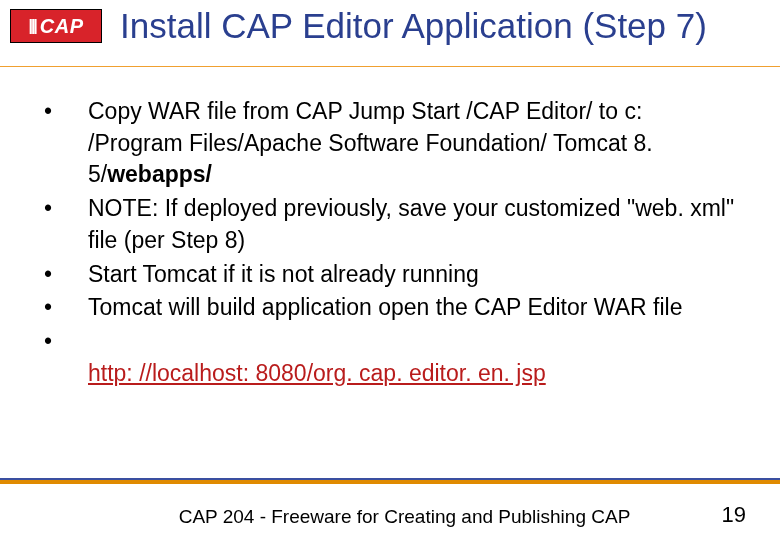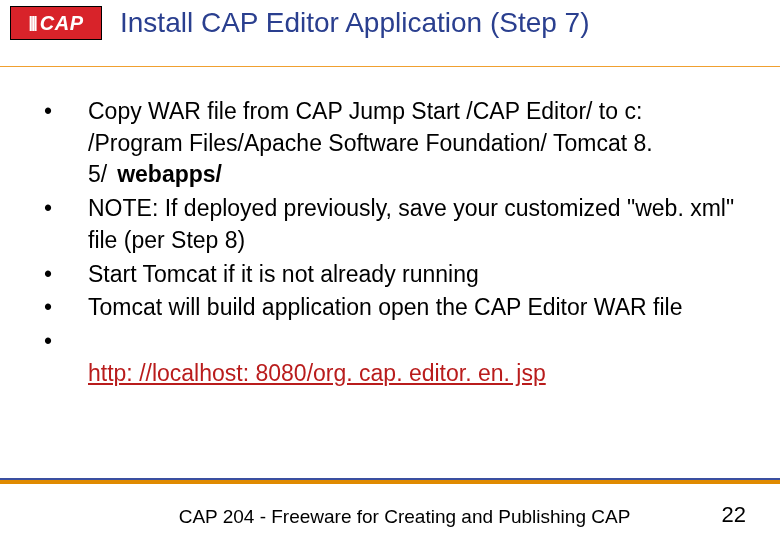--- a/index.html
+++ b/index.html
@@ -7,36 +7,36 @@
   .slide { position: relative; width: 780px; height: 540px; }
   .header { display: flex; align-items: center; padding: 6px 10px 0 10px; }
   .logo {
     width: 92px; height: 34px; background: #d8232a; color: #fff;
     font-weight: bold; font-style: italic; font-size: 20px;
     display: flex; align-items: center; justify-content: center;
     border: 1px solid #000; letter-spacing: 0.5px;
   }
   .logo-bars { display: inline-block; margin-right: 4px; font-style: normal; font-size: 16px; letter-spacing: -2px; }
   .title {
-    color: #2a3f8f; font-size: 28px; font-weight: 400;
+    color: #2a3f8f; font-size: 35px; font-weight: 400;
     margin-left: 18px; line-height: 1.15;
   }
   .rule-top {
     position: absolute; left: 0; right: 0; top: 66px;
     border-top: 1px solid #f0a030;
   }
   .content {
     position: absolute; top: 96px; left: 44px; right: 40px;
     font-size: 23px; color: #000; line-height: 1.38;
   }
   .content ul { list-style: none; }
   .content li { display: flex; margin-bottom: 2px; }
   .bullet { width: 44px; flex: 0 0 44px; }
   .btxt { flex: 1; }
-  .bold { font-weight: bold; margin-left: 10px; }
+  .bold { font-weight: bold; }
   .link { color: #b91c1c; text-decoration: underline; }
   .rule-bottom {
     position: absolute; left: 0; right: 0; bottom: 56px; height: 6px;
     background: #e08a00;
     border-top: 2px solid #3a4fa0;
   }
   .footer {
     position: absolute; left: 0; right: 0; bottom: 12px;
     display: flex; align-items: center; justify-content: center;
     font-size: 19px; color: #000; margin-left: 29px;
@@ -83,14 +83,14 @@
         <span class="btxt">
           <br>
           <span class="link">http: //localhost: 8080/org. cap. editor. en. jsp</span>
         </span>
       </li>
     </ul>
   </div>
 
   <div class="rule-bottom"></div>
   <div class="footer">CAP 204 - Freeware for Creating and Publishing CAP</div>
-  <div class="pagenum">22</div>
+  <div class="pagenum">19</div>
 </div>
 
 </body></html>

